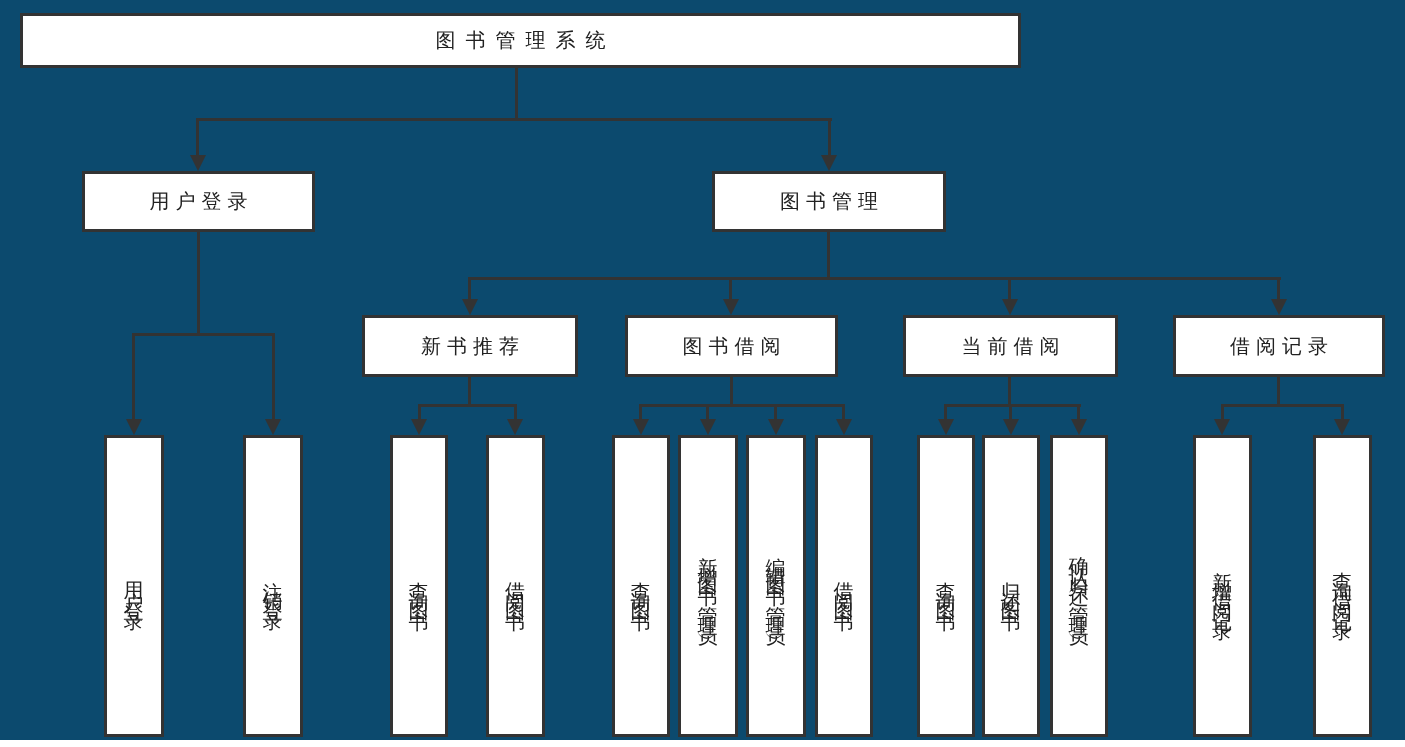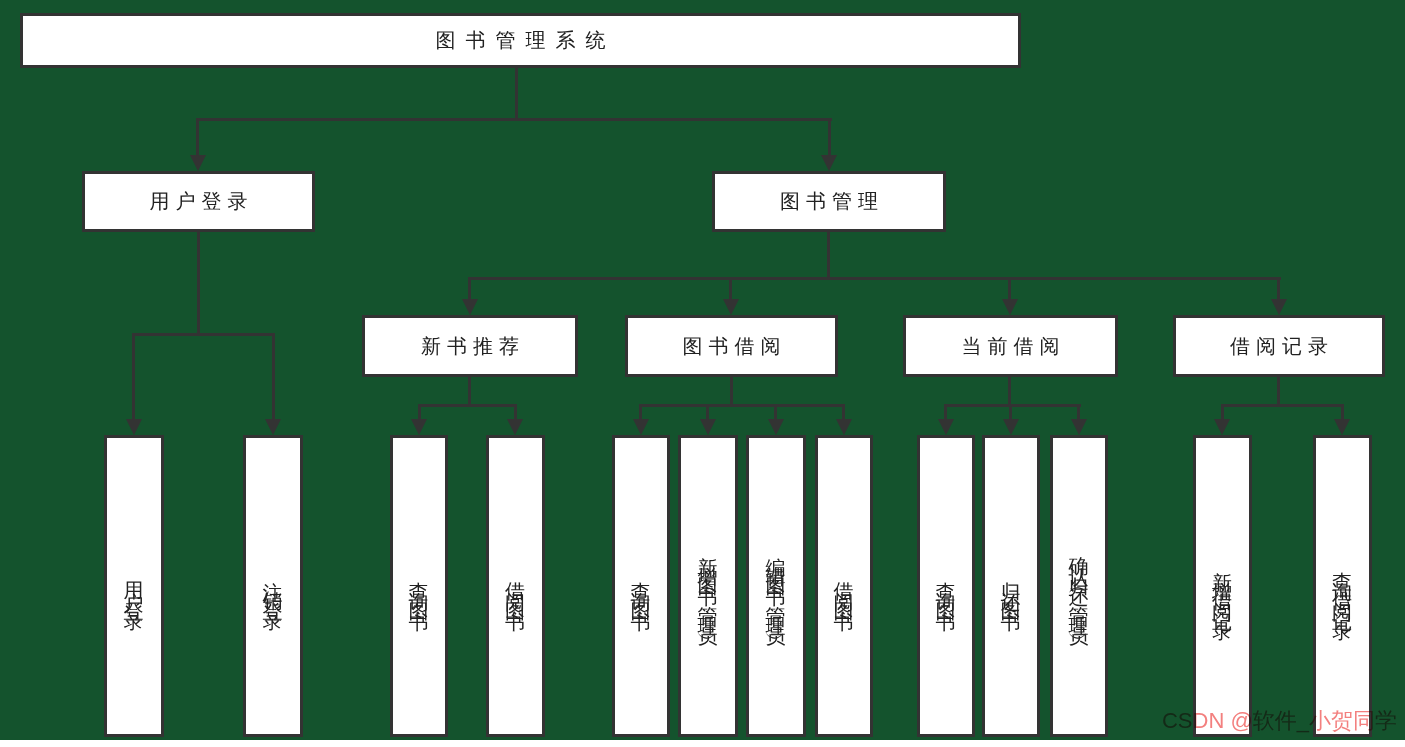--- a/index.html
+++ b/index.html
@@ -1,17 +1,17 @@
 <!DOCTYPE html>
 <html><head>
 <meta charset="utf-8">
 <style>
   html,body{margin:0;padding:0;background:#ffffff;}
   #canvas{
-    position:relative;width:1405px;height:740px;background:#14532d;overflow:hidden;
+    position:relative;width:1405px;height:740px;background:#0c4a6e;overflow:hidden;
     font-family:"Liberation Sans",sans-serif;color:#212121;
   }
   .box{
     position:absolute;border:3px solid #333333;background:#ffffff;
     display:flex;align-items:center;justify-content:center;
     box-sizing:border-box;z-index:2;
   }
   .hlabel{font-size:20px;letter-spacing:6px;white-space:nowrap;text-indent:6px;}
   .root .hlabel{letter-spacing:10px;text-indent:10px;}
   .vlabel{
@@ -154,15 +154,14 @@
   <div class="line" style="left:1077px;top:404px;width:3px;height:17px;"></div>
   <div class="arrow" style="left:1071px;top:419px;"></div>
 
   <div class="line" style="left:1277px;top:375px;width:3px;height:31px;"></div>
   <div class="line" style="left:1221px;top:404px;width:123px;height:3px;"></div>
   <div class="line" style="left:1221px;top:404px;width:3px;height:17px;"></div>
   <div class="arrow" style="left:1214px;top:419px;"></div>
   <div class="line" style="left:1341px;top:404px;width:3px;height:17px;"></div>
   <div class="arrow" style="left:1334px;top:419px;"></div>
 
-  <div class="watermark">CSDN @软件_小贺同学</div>
 
 </div>
 
 </body></html>

